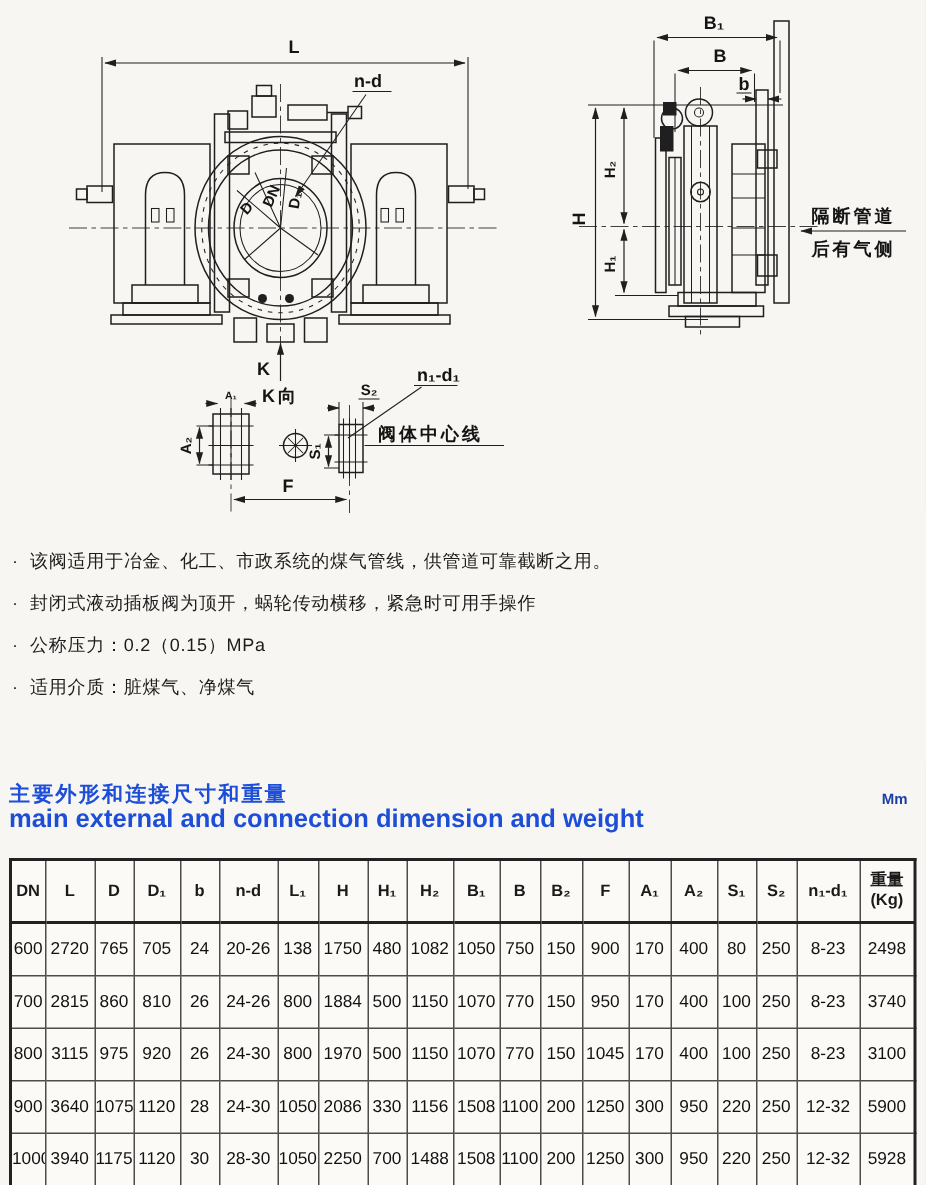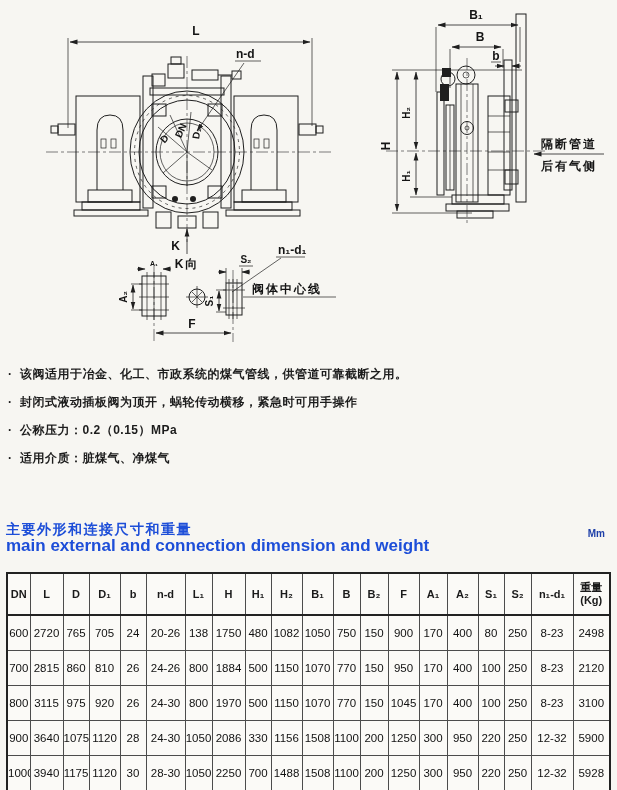--- a/index.html
+++ b/index.html
@@ -15,21 +15,21 @@
   svg .boltring{fill:none;stroke:#1f1f1f;stroke-width:0.7;stroke-dasharray:3 4;}
   svg .solid{fill:#1f1f1f;stroke:none;}
   svg text{fill:#141414;stroke:none;font-family:"Liberation Sans",sans-serif;}
   svg text.t12{font-size:12px;font-weight:bold;}
   svg text.t10{font-size:10px;font-weight:bold;}
   svg text.t7{font-size:7px;font-weight:bold;}
   svg text.zh{font-size:12px;font-weight:bold;letter-spacing:2px;}
 
   
   .features{position:absolute;top:368px;left:8px;right:4px;}
-  .feature{margin:0 0 15px 0;font-size:12px;line-height:13px;letter-spacing:0.5px;color:#1c1c1c;font-weight:700;white-space:nowrap;}
+  .feature{margin:0 0 15px 0;font-size:12px;line-height:13px;letter-spacing:0.5px;color:#1c1c1c;font-weight:400;white-space:nowrap;}
   .feature .dot{display:inline-block;width:12px;color:#1c1c1c;}
 
   
   .section-heading{position:absolute;top:521px;left:6px;color:#1d4ed8;}
   .section-heading .zh{font-size:14px;font-weight:bold;letter-spacing:1.5px;line-height:17px;}
   .section-heading .en{font-size:17px;font-weight:bold;line-height:16px;}
   .unit-note{position:absolute;top:528px;right:12px;color:#1c3ea8;font-size:10px;font-weight:bold;}
 
   
   table.dims{position:absolute;top:572px;left:6px;width:605px;border-collapse:collapse;table-layout:fixed;background:#fbfaf7;border:2px solid #222;}
@@ -309,21 +309,21 @@
           <td>1150</td>
           <td>1070</td>
           <td>770</td>
           <td>150</td>
           <td>950</td>
           <td>170</td>
           <td>400</td>
           <td>100</td>
           <td>250</td>
           <td>8-23</td>
-          <td>2120</td>
+          <td>3740</td>
         </tr>
         <tr>
           <td>800</td>
           <td>3115</td>
           <td>975</td>
           <td>920</td>
           <td>26</td>
           <td>24-30</td>
           <td>800</td>
           <td>1970</td>

